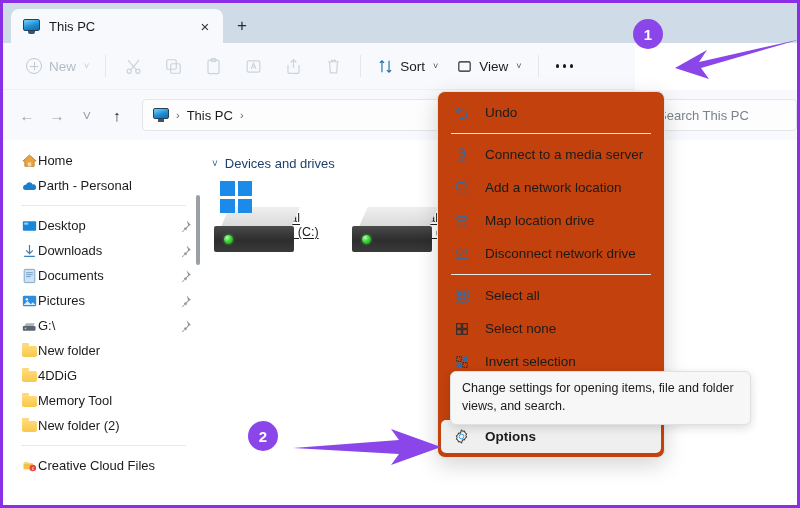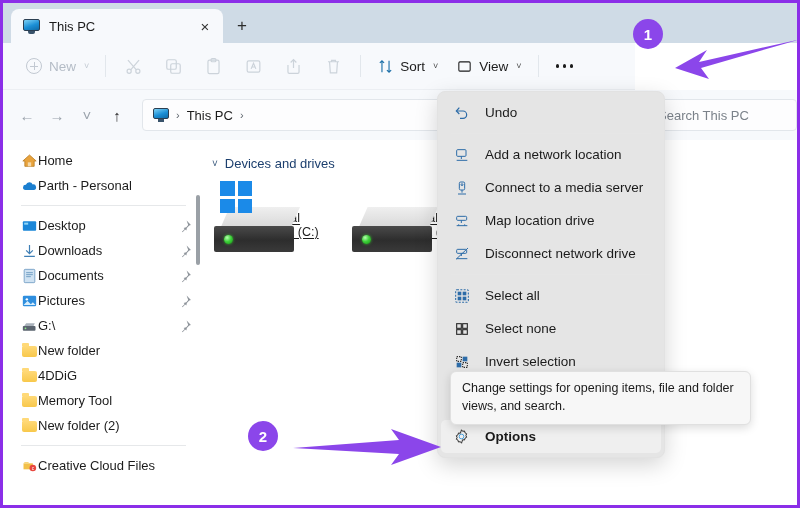--- a/index.html
+++ b/index.html
@@ -212,21 +212,21 @@
 
   
   .vthumb {
     position: absolute; left: 5px; top: 62px; width: 4px; height: 62px;
     background: #9aa0a6; border-radius: 3px;
   }
 
   
   .ctxmenu {
     position: absolute; left: 434px; top: 88px; width: 228px;
-    background: #e5e5e5; border: 1px solid #e2e2e2; border-radius: 8px;
+    background: #c2410c; border: 1px solid #e2e2e2; border-radius: 8px;
     box-shadow: 0 7px 22px rgba(0,0,0,.17);
     padding: 4px 3px; overflow: hidden;
   }
   .mi {
     display: flex; align-items: center; height: 33px;
     padding-left: 12px; gap: 15px; border-radius: 5px;
     font-size: 13.5px; color: #1b1b1b;
   }
   .mi.sel { background: #efefef; font-weight: bold; }
   .mi-ico { width: 17px; height: 17px; flex: none; color: #2d6ca8; display:flex; align-items:center; justify-content:center; }
@@ -550,36 +550,36 @@
           </svg>
       </span>
       <span>Undo</span>
     </div>
 
     <div class="mi-sep"></div>
 
     <div class="mi">
       <span class="mi-ico">
         <svg width="16" height="16" viewBox="0 0 24 24" fill="none" stroke="#2d6ca8" stroke-width="1.5">
-            <rect x="4" y="4" width="14" height="10" rx="1.5"></rect>
-            <path d="M11 14 v4 M4 20 h16"></path>
-          </svg>
-      </span>
-      <span>Add a network location</span>
-    </div>
-
-    <div class="mi">
-      <span class="mi-ico">
-        <svg width="16" height="16" viewBox="0 0 24 24" fill="none" stroke="#2d6ca8" stroke-width="1.5">
             <rect x="8" y="3" width="8" height="12" rx="2"></rect>
             <circle cx="12" cy="7" r="1.4"></circle>
             <path d="M12 15 v4 M6 21 h12"></path>
           </svg>
       </span>
       <span>Connect to a media server</span>
+    </div>
+
+    <div class="mi">
+      <span class="mi-ico">
+        <svg width="16" height="16" viewBox="0 0 24 24" fill="none" stroke="#2d6ca8" stroke-width="1.5">
+            <rect x="4" y="4" width="14" height="10" rx="1.5"></rect>
+            <path d="M11 14 v4 M4 20 h16"></path>
+          </svg>
+      </span>
+      <span>Add a network location</span>
     </div>
 
     <div class="mi">
       <span class="mi-ico">
         <svg width="16" height="16" viewBox="0 0 24 24" fill="none" stroke="#2d6ca8" stroke-width="1.5">
             <rect x="4" y="5" width="15" height="6" rx="1.5"></rect>
             <path d="M11 11 v4 M4 19 h16 M7 19 v-2 M16 19 v-2"></path>
           </svg>
       </span>
       <span>Map location drive</span>

